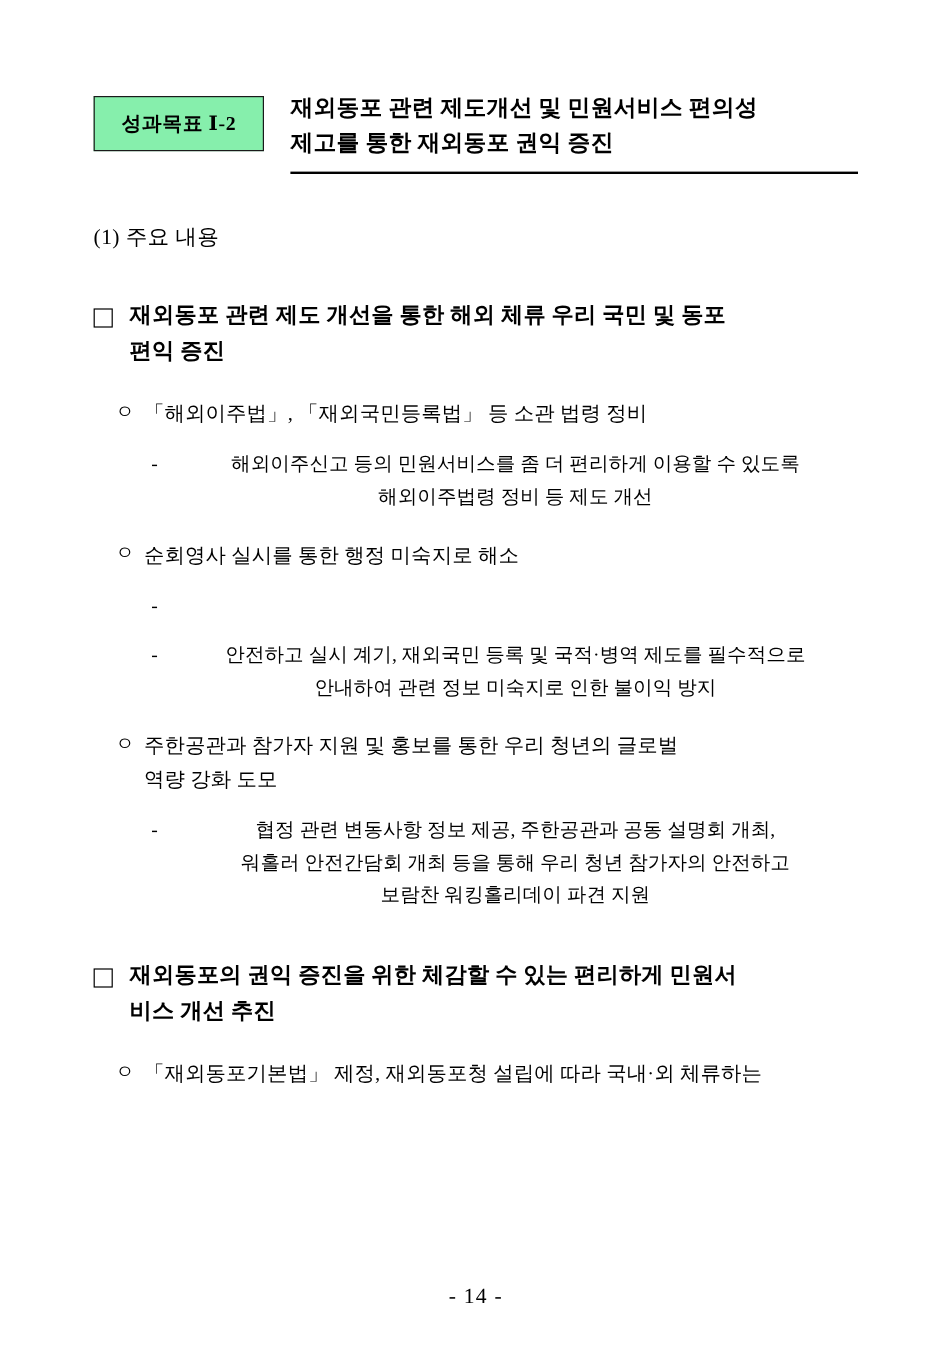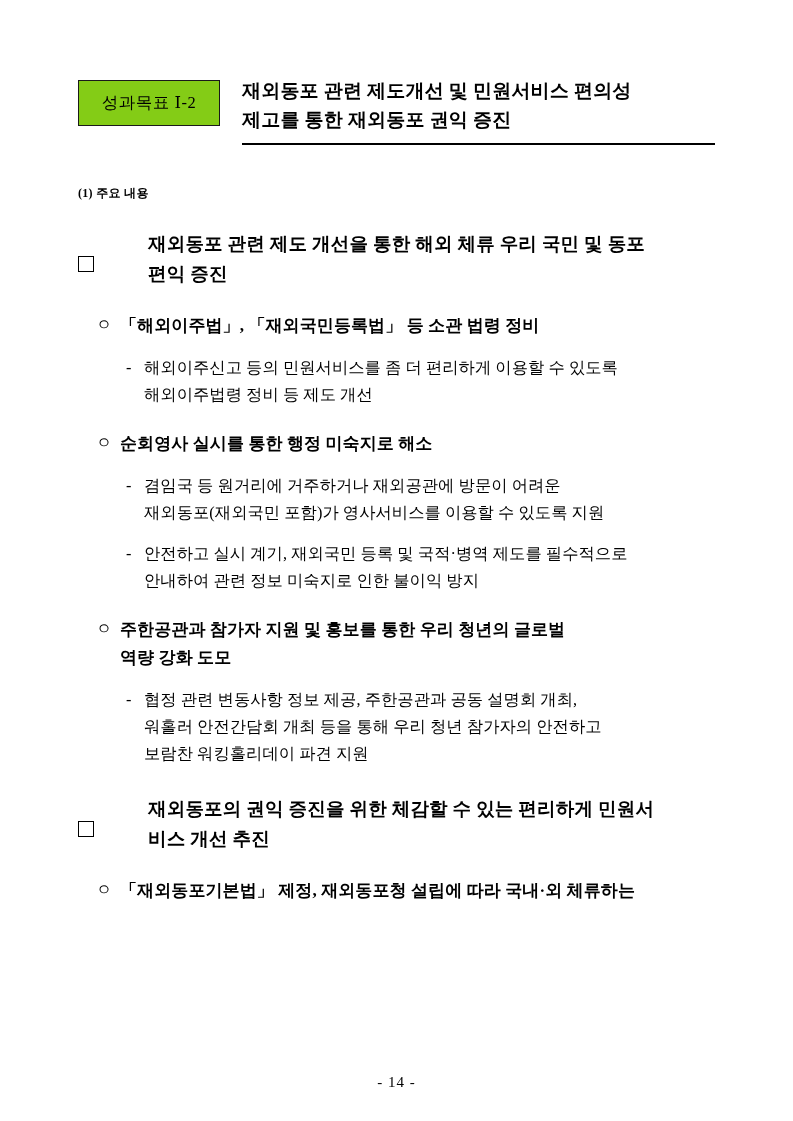--- a/index.html
+++ b/index.html
@@ -28,27 +28,27 @@
   
   .header {
     display: flex;
     align-items: flex-start;
     margin-top: 6px;
   }
   .goal-badge {
     flex: 0 0 auto;
     width: 140px;
     height: 44px;
-    background: #84cc16;
+    background: #86efac;
     border: 1.6px solid #1a1a1a;
     display: flex;
     align-items: center;
     justify-content: center;
     font-size: 16.5px;
-    font-weight: normal;
+    font-weight: bold;
     letter-spacing: 0.5px;
     color: #000;
     margin-top: 4px;
   }
   .header-title-wrap {
     flex: 1 1 auto;
     margin-left: 22px;
     border-bottom: 2px solid #000;
     padding-bottom: 8px;
   }
@@ -57,33 +57,32 @@
     font-weight: bold;
     line-height: 1.55;
     letter-spacing: 0.2px;
     white-space: pre-line;
     text-align: justify;
   }
 
   
   .section-label {
     margin-top: 40px;
-    font-size: 12px;
-    font-weight: bold;
+    font-size: 18px;
+    font-weight: normal;
     letter-spacing: 0.3px;
   }
 
   .lvl1 {
-    margin-top: 28px;
-    display: flex;
-    align-items: center;
+    margin-top: 40px;
+    display: flex;
+    align-items: flex-start;
     font-size: 18.5px;
     font-weight: bold;
     line-height: 1.62;
-    gap: 40px;
   }
   .lvl1 .box {
     flex: 0 0 auto;
     width: 14px;
     height: 14px;
     border: 1.8px solid #000;
     margin-right: 14px;
     margin-top: 8px;
   }
   .lvl1 .txt {
@@ -102,48 +101,48 @@
   }
   .lvl2 .marker {
     flex: 0 0 auto;
     width: 24px;
     font-size: 16px;
   }
   .lvl2 .txt {
     flex: 1 1 auto;
     white-space: pre-line;
     letter-spacing: 0.1px;
-    font-weight: bold;
   }
 
   .lvl3 {
     margin-top: 14px;
     display: flex;
     align-items: flex-start;
     font-size: 16.3px;
     line-height: 1.66;
     padding-left: 48px;
   }
   .lvl3 .marker {
     flex: 0 0 auto;
     width: 18px;
   }
   .lvl3 .txt {
     flex: 1 1 auto;
     white-space: pre-line;
     letter-spacing: 0.05px;
+    text-align: center;
   }
 
   .page-number {
     position: absolute;
     left: 0;
     right: 0;
     bottom: 30px;
     text-align: center;
-    font-size: 15px;
+    font-size: 18px;
     letter-spacing: 1px;
   }
 </style>
 </head>
 <body>
 
 <div class="page">
 
   <div class="header">
     <div class="goal-badge">성과목표 Ⅰ-2</div>
@@ -170,22 +169,20 @@
     <span class="txt">해외이주신고 등의 민원서비스를 좀 더 편리하게 이용할 수 있도록
 해외이주법령 정비 등 제도 개선</span>
   </div>
 
   <div class="lvl2">
     <span class="marker">ㅇ</span>
     <span class="txt">순회영사 실시를 통한 행정 미숙지로 해소</span>
   </div>
   <div class="lvl3">
     <span class="marker">-</span>
-    <span class="txt">겸임국 등 원거리에 거주하거나 재외공관에 방문이 어려운
-재외동포(재외국민 포함)가 영사서비스를 이용할 수 있도록 지원</span>
   </div>
   <div class="lvl3">
     <span class="marker">-</span>
     <span class="txt">안전하고 실시 계기, 재외국민 등록 및 국적·병역 제도를 필수적으로
 안내하여 관련 정보 미숙지로 인한 불이익 방지</span>
   </div>
 
   <div class="lvl2">
     <span class="marker">ㅇ</span>
     <span class="txt">주한공관과 참가자 지원 및 홍보를 통한 우리 청년의 글로벌

